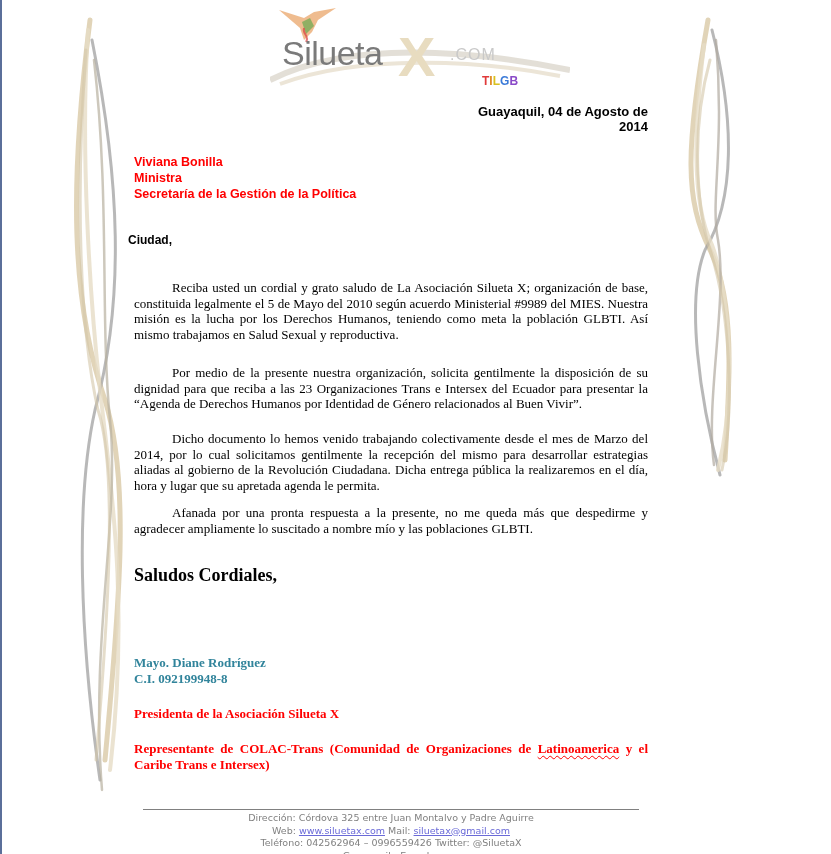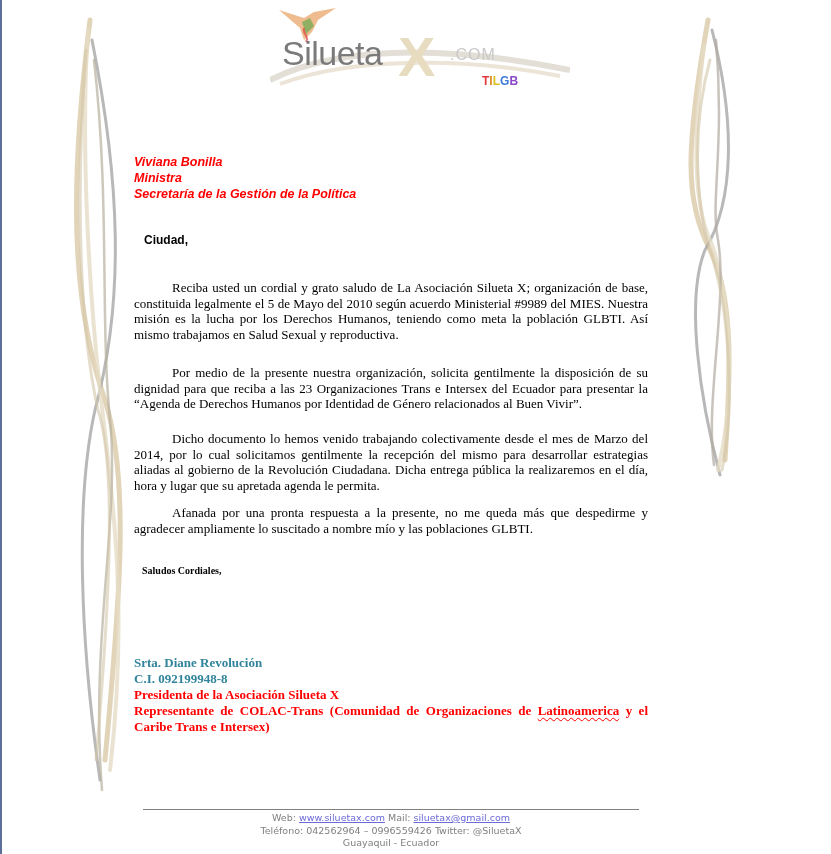--- a/index.html
+++ b/index.html
@@ -47,46 +47,46 @@
   .logo-tag span:nth-child(4){color:#3a7ad8;}
   .logo-tag span:nth-child(5){color:#8a4ac8;}
 
   .date {
     position: absolute; left: 458px; top: 104px; width: 190px; text-align: right;
     font-family: "Liberation Sans", sans-serif; font-size: 13px; font-weight: bold; color: #000;
   }
   .recipient {
     position: absolute; left: 134px; top: 154px;
     font-family: "Liberation Sans", sans-serif; font-size: 12.5px; font-weight: bold;
-    color: #ff0000; line-height: 16px; font-style: italic;
+    color: #ff0000; line-height: 16px;
   }
   .recipient div { white-space: nowrap; }
   .greeting {
-    position: absolute; left: 144px; top: 233px;
+    position: absolute; left: 128px; top: 233px;
     font-family: "Liberation Sans", sans-serif; font-size: 12px; font-weight: bold; color: #000;
   }
   .body-text {
     position: absolute; left: 134px; width: 514px;
     font-size: 13px; line-height: 15.5px; color: #000; text-align: justify;
   }
   .body-text .indent { display: inline-block; width: 38px; }
   .p1 { top: 280px; }
   .p2 { top: 354px; margin-top: 11px; }
   .p3 { top: 431px; }
   .p4 { top: 505px; }
   .closing {
     position: absolute; left: 134px; top: 565px;
-    font-size: 10px; font-weight: bold; color: #000; margin-left: 8px;
+    font-size: 18px; font-weight: bold; color: #000;
   }
   .signature {
     position: absolute; left: 134px; top: 655px; width: 514px;
     font-size: 13px; font-weight: bold; line-height: 16px;
   }
   .sig-teal { color: #31849b; }
-  .sig-red { color: #ff0000; text-align: justify; }
+  .sig-red { color: #ff0000; text-align: justify; margin-top: 19px; }
   .squiggle { text-decoration: underline wavy #ff0000; text-decoration-thickness: 1px; text-underline-offset: 2px; }
 
   .footer-rule {
     position: absolute; left: 143px; top: 809px; width: 496px; height: 1px; background: #808080;
   }
   .footer {
     position: absolute; left: 143px; top: 812px; width: 496px; text-align: center;
     font-family: "DejaVu Sans", sans-serif; font-size: 9.5px; line-height: 12.5px; color: #808080;
   }
   .footer a { color: #6a6ad8; text-decoration: underline; }
@@ -137,42 +137,44 @@
       <path d="M10 44 C 90 14, 210 20, 290 36" stroke="#d9ccb0" stroke-width="4" fill="none" opacity="0.5"></path>
     </svg>
     <span class="logo-text">Silueta</span>
     <span class="logo-x">X</span>
     <span class="logo-com">.COM</span>
     <span class="logo-tag">
       <span>T</span><span>I</span><span>L</span><span>G</span><span>B</span>
     </span>
   </div>
 
+  <div class="date">Guayaquil, 04 de Agosto de 2014</div>
 
   <div class="recipient">
     <div>Viviana Bonilla</div>
     <div>Ministra</div>
     <div>Secretaría de la Gestión de la Política</div>
   </div>
 
   <div class="greeting">Ciudad,</div>
 
   <div class="body-text p1"><span class="indent"></span><span>Reciba usted un cordial y grato saludo de La Asociación Silueta X; organización de base, constituida legalmente el 5 de Mayo del 2010 según acuerdo Ministerial #9989 del MIES. Nuestra misión es la lucha por los Derechos Humanos, teniendo como meta la población GLBTI. Así mismo trabajamos en Salud Sexual y reproductiva.</span></div>
   <div class="body-text p2"><span class="indent"></span><span>Por medio de la presente nuestra organización, solicita gentilmente la disposición de su dignidad para que reciba a las 23 Organizaciones Trans e Intersex del Ecuador para presentar la “Agenda de Derechos Humanos por Identidad de Género relacionados al Buen Vivir”.</span></div>
   <div class="body-text p3"><span class="indent"></span><span>Dicho documento lo hemos venido trabajando colectivamente desde el mes de Marzo del 2014, por lo cual solicitamos gentilmente la recepción del mismo para desarrollar estrategias aliadas al gobierno de la Revolución Ciudadana. Dicha entrega pública la realizaremos en el día, hora y lugar que su apretada agenda le permita.</span></div>
   <div class="body-text p4"><span class="indent"></span><span>Afanada por una pronta respuesta a la presente, no me queda más que despedirme y agradecer ampliamente lo suscitado a nombre mío y las poblaciones GLBTI.</span></div>
 
   <div class="closing">Saludos Cordiales,</div>
 
   <div class="signature">
-    <div class="sig-teal">Srta. Diane Revolución</div>
+    <div class="sig-teal">Mayo. Diane Rodríguez</div>
     <div class="sig-teal">C.I. 092199948-8</div>
     <div class="sig-red">Presidenta de la Asociación Silueta X</div>
     <div class="sig-red"><span>Representante de COLAC-Trans (Comunidad de Organizaciones de </span><span class="squiggle">Latinoamerica</span><span> y el Caribe Trans e Intersex)</span></div>
   </div>
 
   <div class="footer-rule"></div>
   <div class="footer">
+    <div>Dirección: Córdova 325 entre Juan Montalvo y Padre Aguirre</div>
     <div><span>Web: </span><a>www.siluetax.com</a><span> Mail: </span><a>siluetax@gmail.com</a></div>
     <div>Teléfono: 042562964 – 0996559426 Twitter: @SiluetaX</div>
     <div>Guayaquil - Ecuador</div>
   </div>
 </div>
 
 </body></html>

